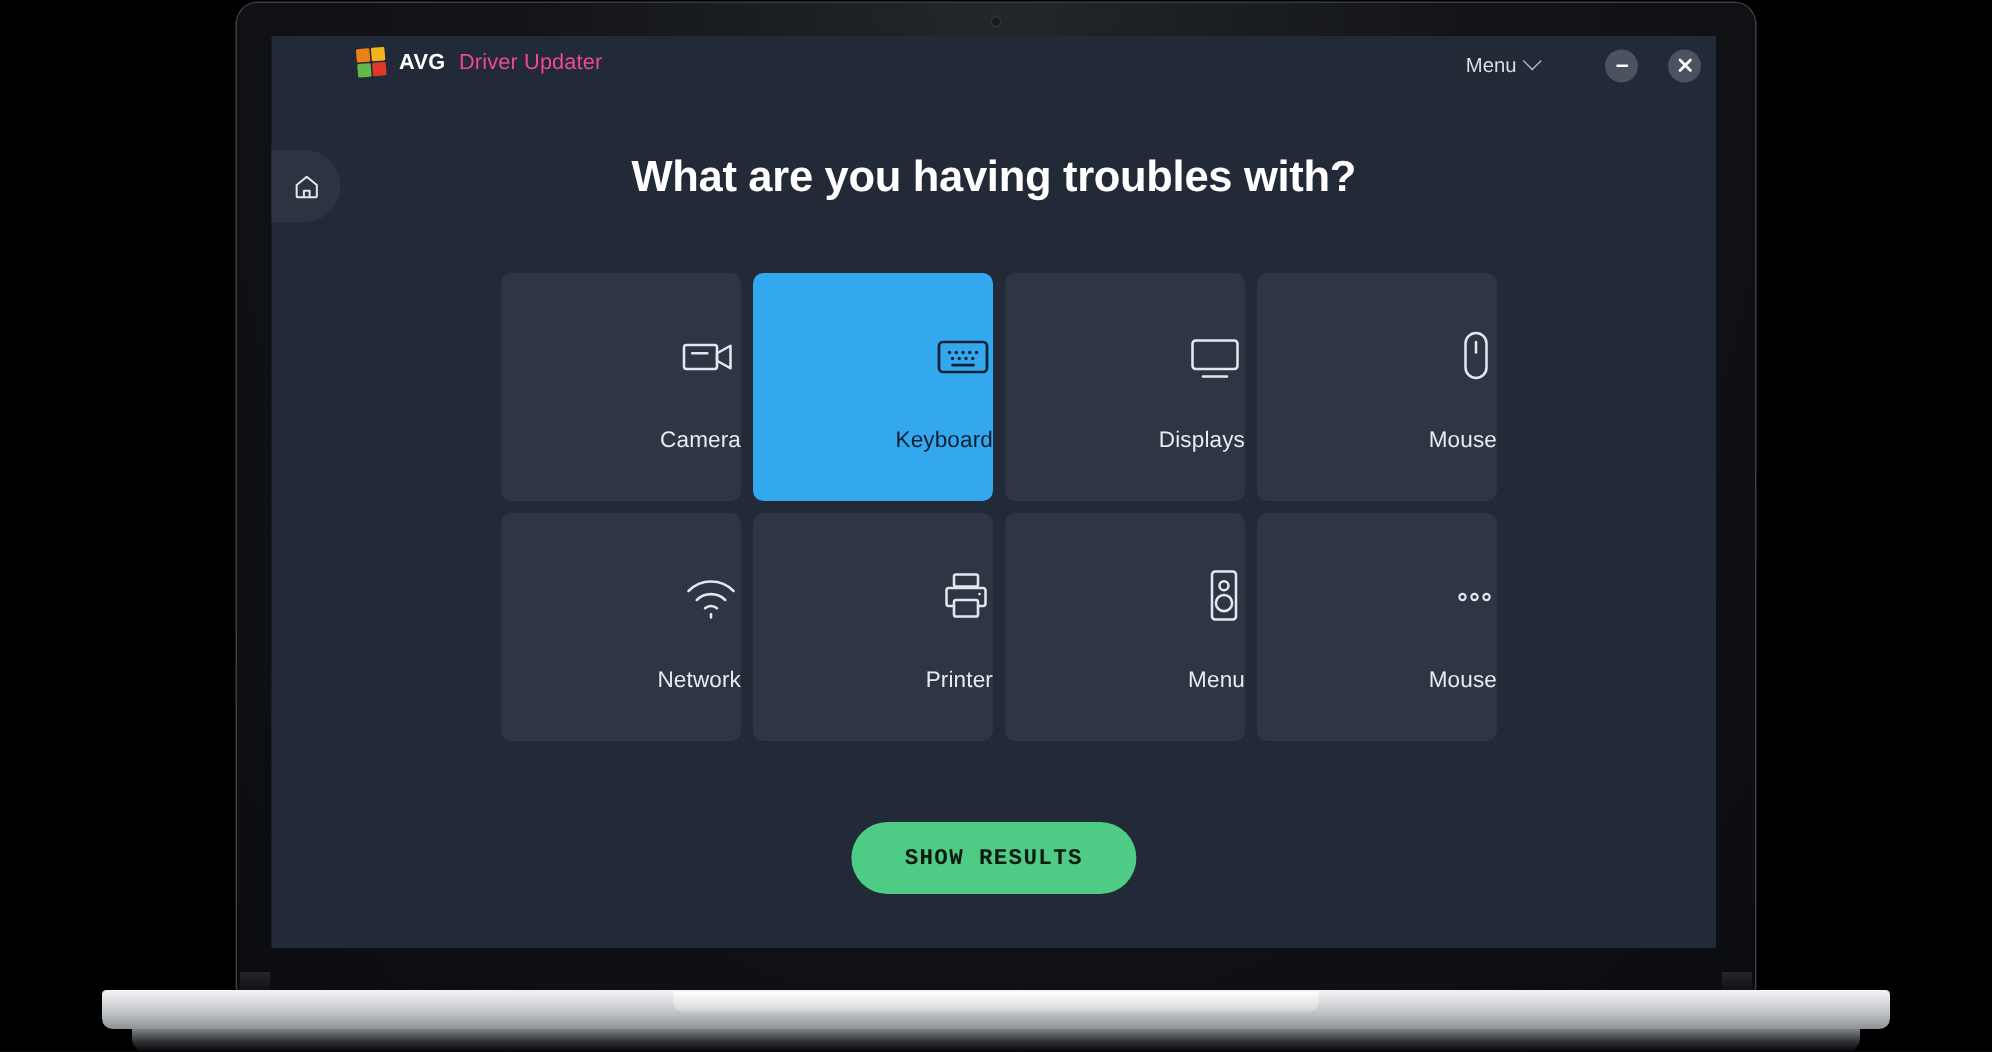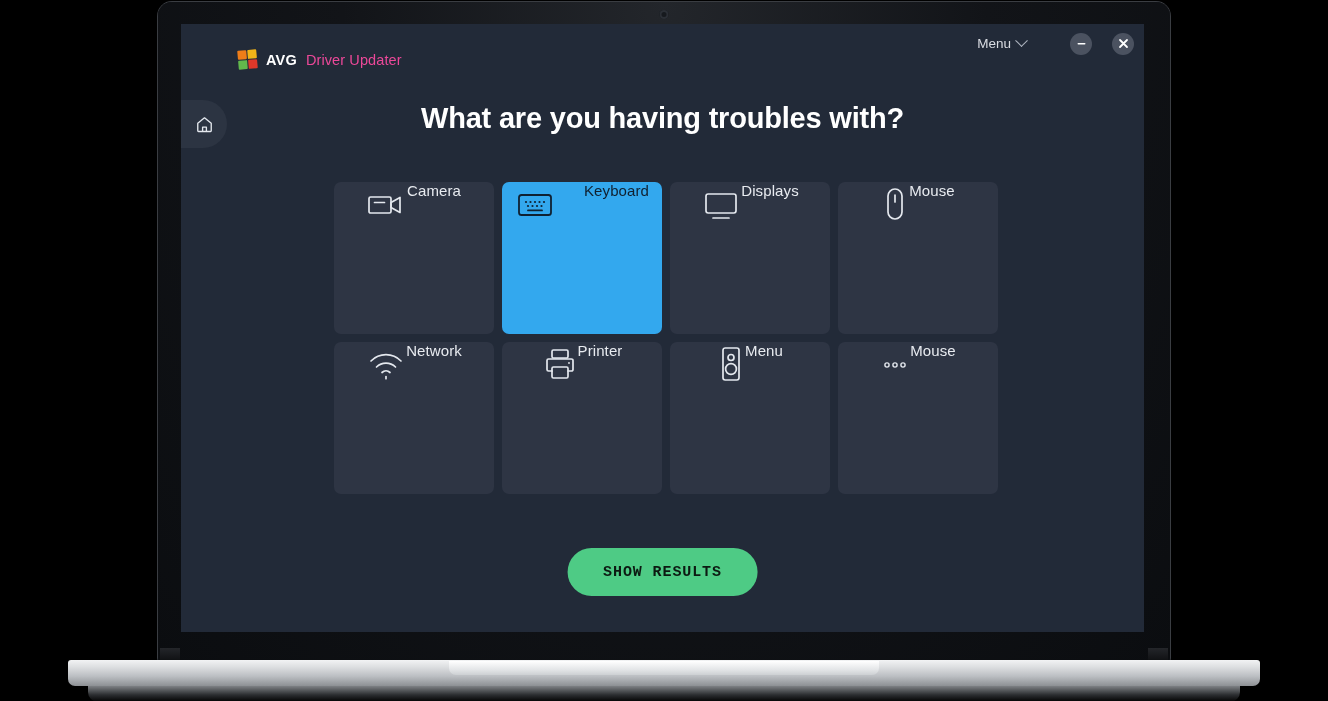--- a/index.html
+++ b/index.html
@@ -99,21 +99,21 @@
   
   #titlebar {
     position: absolute;
     left: 0; top: 0;
     width: 100%;
     height: 42px;
   }
   #brand {
     position: absolute;
     left: 9px;
-    top: 26px;
+    top: 8px;
     display: flex;
     align-items: center;
     gap: 9px;
     padding-left: 48px;
   }
   #avg-logo {
     width: 19px; height: 19px;
     display: grid;
     grid-template-columns: 1fr 1fr;
     grid-template-rows: 1fr 1fr;
@@ -212,22 +212,22 @@
     width: 664px;
     display: grid;
     grid-template-columns: repeat(4, 160px);
     grid-template-rows: repeat(2, 152px);
     gap: 8px;
   }
   .tile {
     background: #2e3544;
     border-radius: 7px;
     display: flex;
-    flex-direction: row;
-    align-items: flex-start;
+    flex-direction: column;
+    align-items: flex-end;
     justify-content: center;
     cursor: pointer;
     position: relative;
   }
   .tile.selected { background: #33a8ee; }
   .tile-icon {
     height: 46px;
     display: flex;
     align-items: center;
     justify-content: center;

